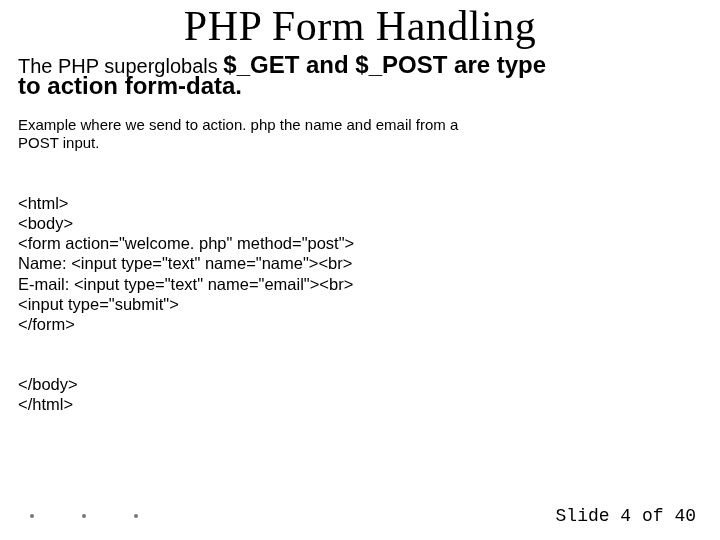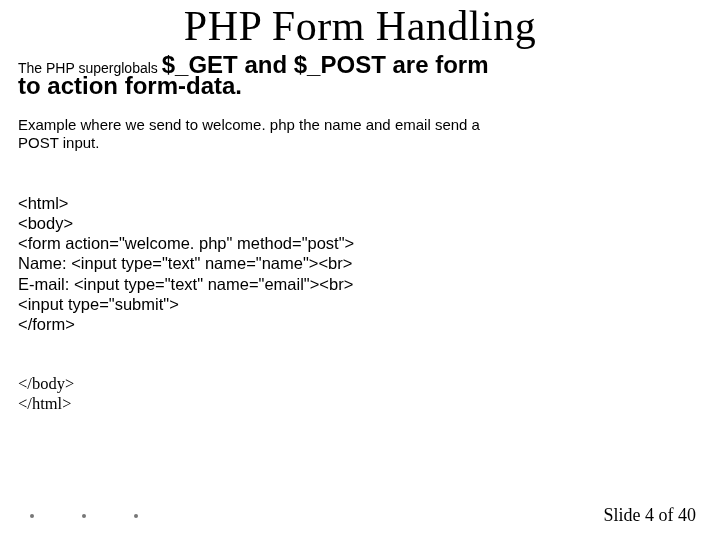--- a/index.html
+++ b/index.html
@@ -29,21 +29,21 @@
   }
   .content {
     padding: 0 18px;
   }
   .intro {
     font-family: Arial, sans-serif;
     line-height: 1.05;
     margin-top: 2px;
   }
   .intro .lead {
-    font-size: 14px;
+    font-size: 20px;
   }
   .intro .strong {
     font-size: 24px;
     font-weight: bold;
   }
   .intro .line2 {
     font-size: 24px;
     font-weight: bold;
     margin-top: -4px;
   }
@@ -55,62 +55,61 @@
   }
   .code {
     font-family: Arial, sans-serif;
     font-size: 16.5px;
     line-height: 1.22;
     margin-top: 22px;
     white-space: pre;
   }
   .code-block2 {
     margin-top: 20px;
-    font-family: Liberation Serif, serif;
   }
   .dots {
     position: absolute;
     left: 30px;
     bottom: 22px;
     display: flex;
     gap: 48px;
   }
   .dots .dot {
     width: 4px;
     height: 4px;
     border-radius: 50%;
     background: #777;
   }
   .page-number {
     position: absolute;
     right: 24px;
     bottom: 14px;
-    font-family: Liberation Serif, serif;
+    font-family: Liberation Mono, monospace;
     font-size: 18px;
     text-align: right;
   }
 </style>
 </head>
 <body>
 
 <div class="slide">
 
   <h1 class="title">PHP Form Handling</h1>
 
   <div class="content">
 
     <div class="intro">
       <div>
-        <span class="lead">The PHP superglobals </span><span class="strong">$_GET and $_POST are form</span>
+        <span class="lead">The PHP superglobals </span><span class="strong">$_GET and $_POST are type</span>
       </div>
       <div class="line2">to action form-data.</div>
     </div>
 
     <div class="example">
-      <div>Example where we send to welcome. php the name and email send a</div>
+      <div>Example where we send to action. php the name and email from a</div>
       <div>POST input.</div>
     </div>
 
     <div class="code">
 <span>&lt;html&gt;</span>
 <span>&lt;body&gt;</span>
 <span>&lt;form action="welcome. php" method="post"&gt;</span>
 <span>Name: &lt;input type="text" name="name"&gt;&lt;br&gt;</span>
 <span>E-mail: &lt;input type="text" name="email"&gt;&lt;br&gt;</span>
 <span>&lt;input type="submit"&gt;</span>

